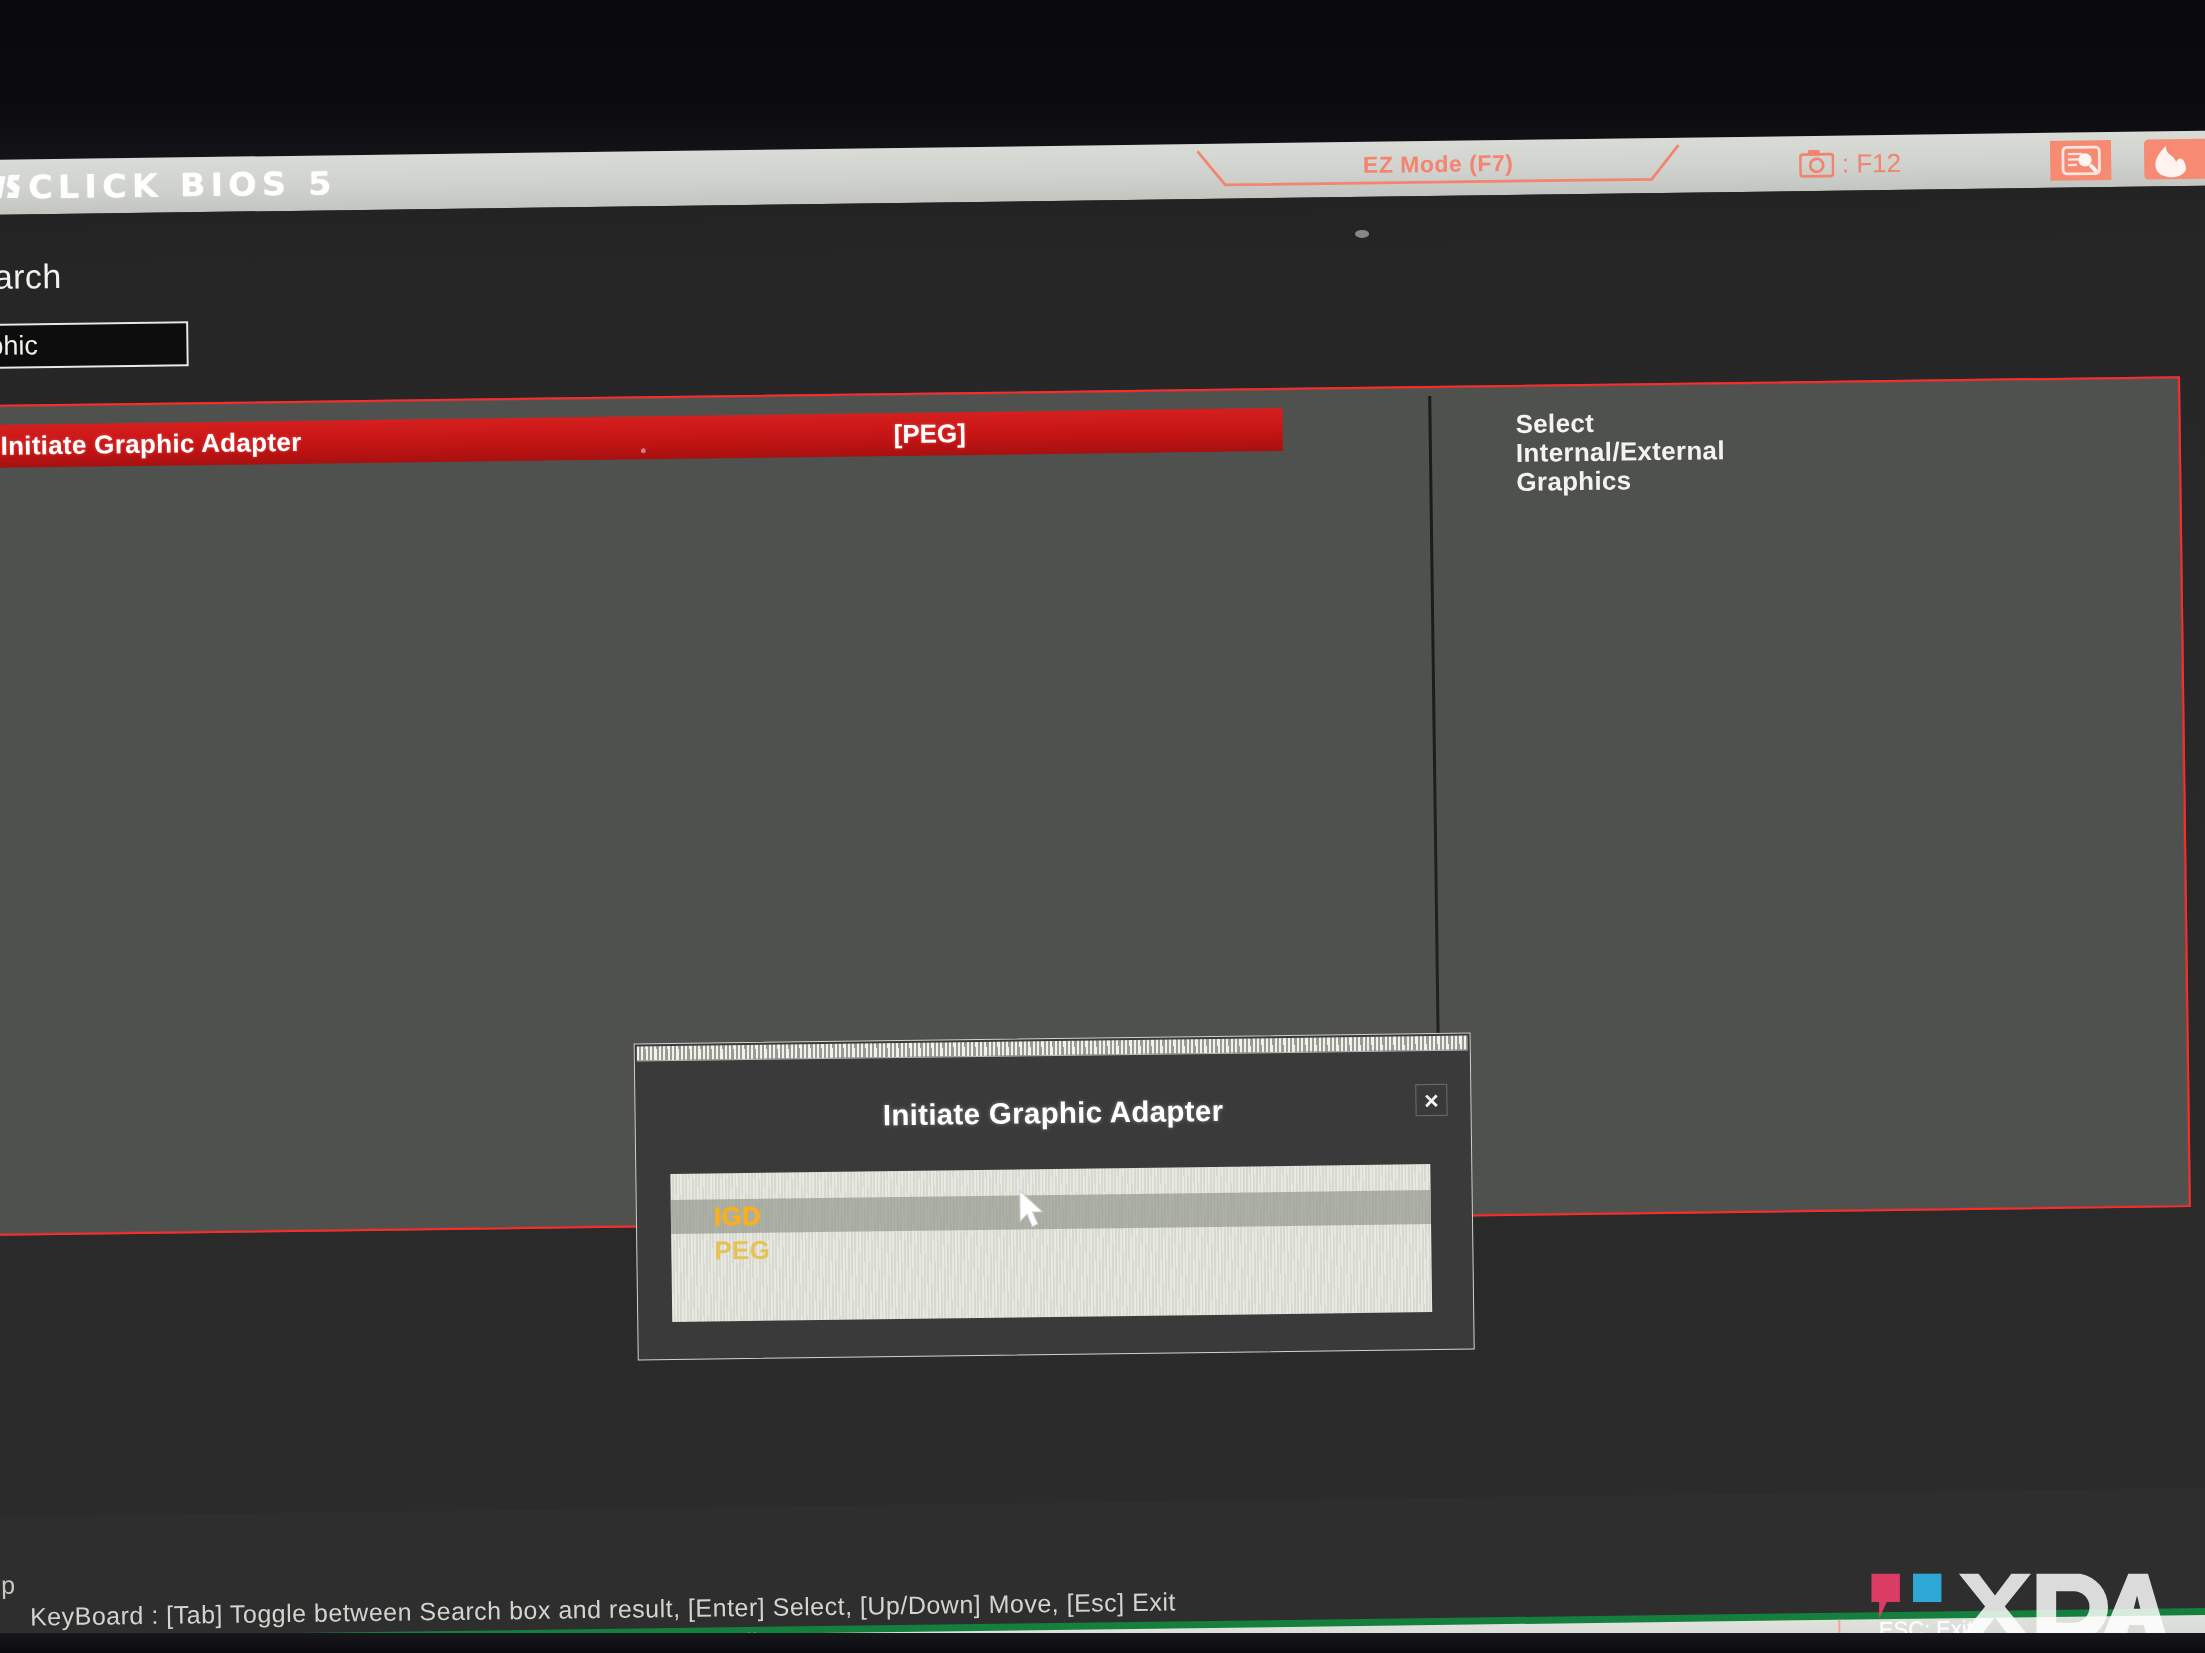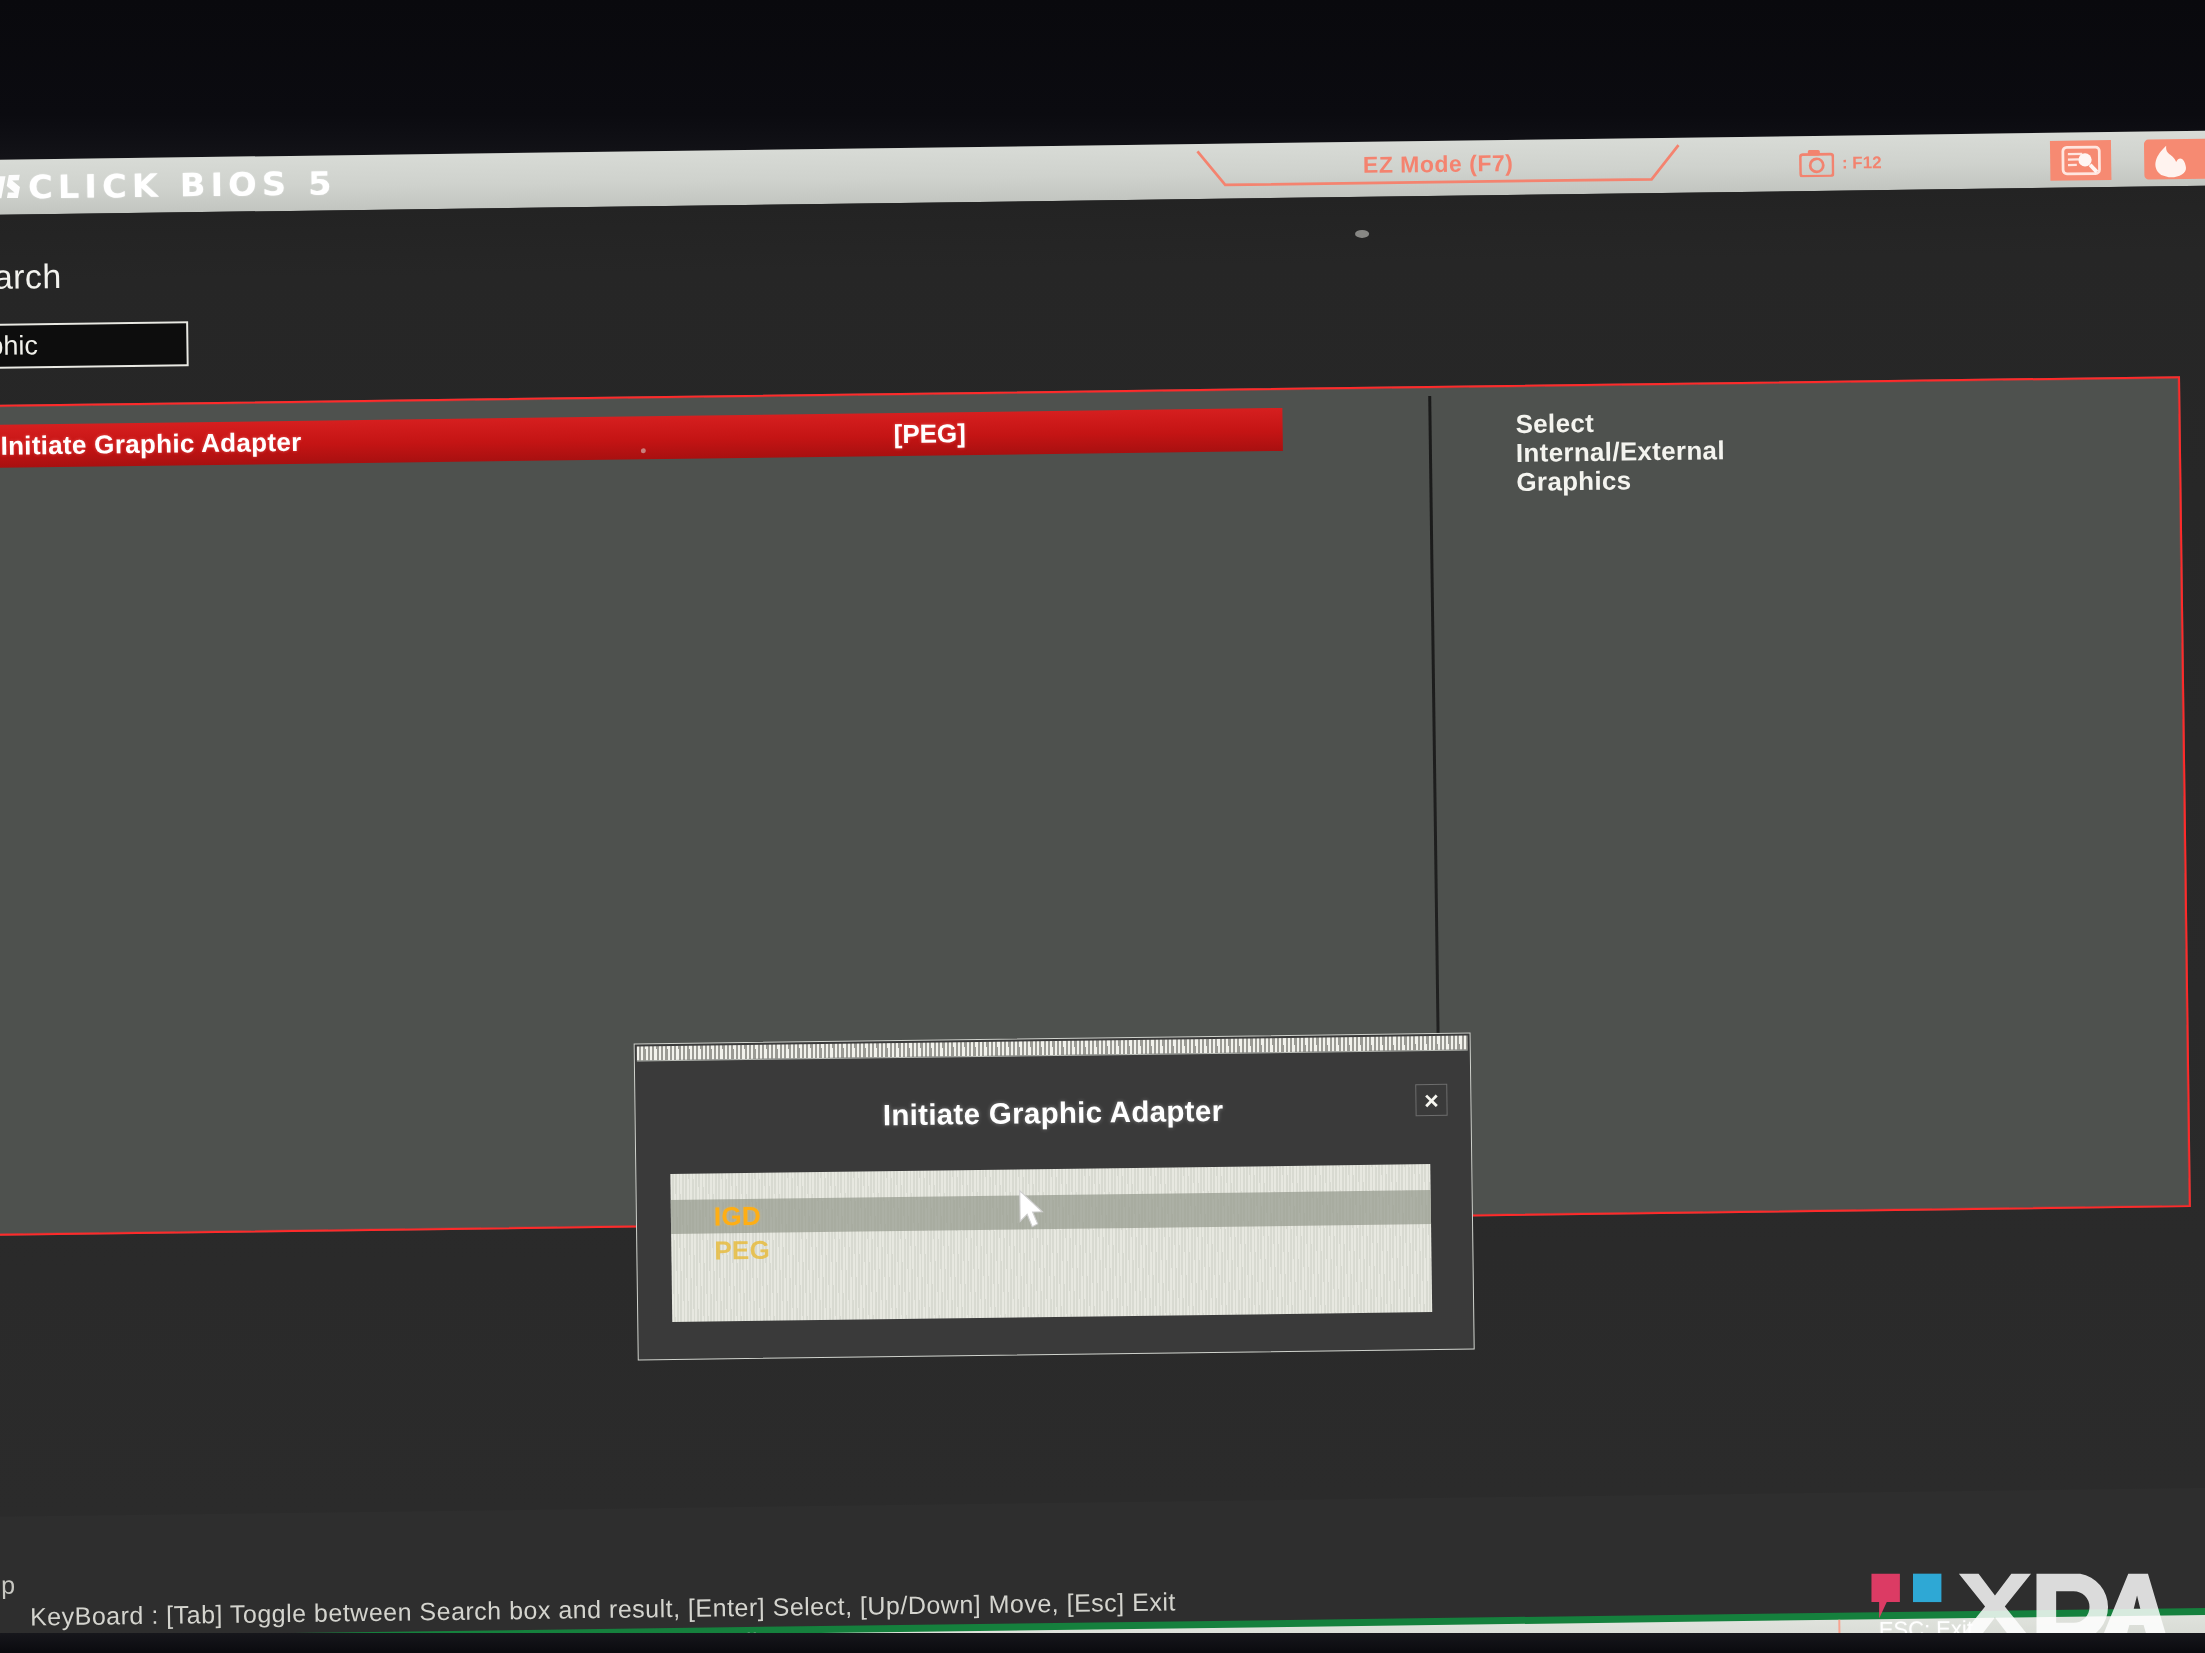--- a/index.html
+++ b/index.html
@@ -30,21 +30,21 @@
     font-weight:700; font-family:"DejaVu Sans", sans-serif;
     text-shadow:0 0 1.6px rgba(255,255,255,.55); white-space:nowrap;
     transform:scaleX(1.05); }
 
   #ez-wrap { position:absolute; left:1214px; top:2.2px; width:492px; height:49px; }
   #ez-wrap svg { position:absolute; inset:0; }
   #ez-label { position:absolute; left:0; right:0; top:7.7px; text-align:center;
     font-size:23px; color:#f4836f; font-weight:600; letter-spacing:0.5px; }
 
   #cam-group { position:absolute; left:1821px; top:13px; display:flex; align-items:center; gap:7.7px; }
-  #cam-f12 { font-size:17px; color:#f2836f; font-weight:700; }
+  #cam-f12 { font-size:26px; color:#f2836f; font-weight:400; }
 
   #search-btn { position:absolute; left:2072px; top:7.7px; width:61px; height:40px;
     background:#f68a72; display:flex; align-items:center; justify-content:center; }
   #edge-btn { position:absolute; left:2166px; top:7.7px; width:66px; height:40px;
     background:#f68a72; border-radius:4.4px 0 0 4.4px; overflow:hidden; }
 
   
   #page { position:absolute; left:0; top:55px; width:2253px; height:1302px;
     background:linear-gradient(180deg,#232323 0%,#262626 66px,#2b2b2b 100%); }
 

